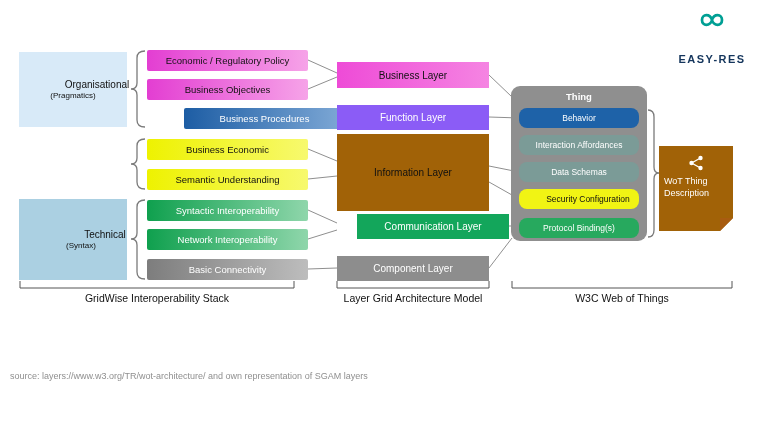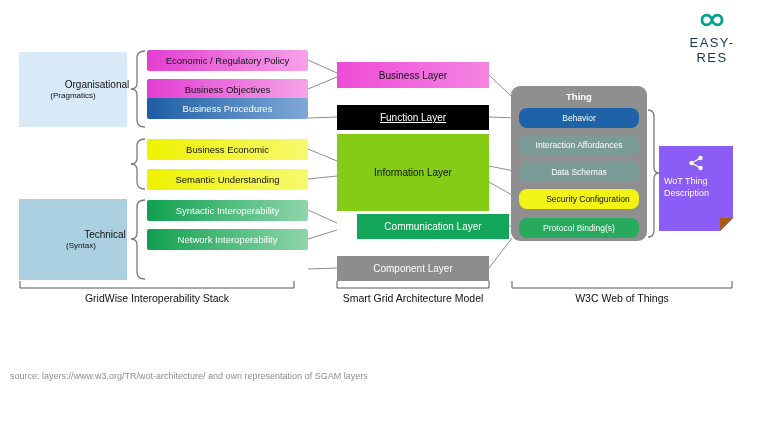--- a/index.html
+++ b/index.html
@@ -12,64 +12,64 @@
   .cat .l1{font-size:10px;margin-left:48px;}
   .cat .l2{font-size:8px;margin-top:1px;}
   .cat-org{top:52px;height:75px;background:#d8eaf8;}
   .cat-info{top:139px;height:50px;background:#82d5f1;}
   .cat-tech{top:199px;height:81px;background:#abd0e2;padding-left:16px;}
 
   
   .gw{left:147px;width:161px;height:21px;font-size:9.5px;border-radius:2px;color:#111;}
   .gw0{top:50px;background:linear-gradient(90deg,#e33ed2,#f6a3e8);}
   .gw1{top:79px;background:linear-gradient(90deg,#e33ed2,#f6a3e8);}
-  .gw2{top:98px;background:linear-gradient(90deg,#1d5da4,#7fa9d6);color:#fff;}
+  .gw2{top:108px;background:linear-gradient(90deg,#1d5da4,#7fa9d6);color:#fff;margin-left:37px;}
   .gw3{top:139px;background:linear-gradient(90deg,#eef200,#f7f96e);}
   .gw4{top:169px;background:linear-gradient(90deg,#eef200,#f7f96e);}
   .gw5{top:200px;background:linear-gradient(90deg,#0fa04e,#8fd6ab);color:#fff;}
   .gw6{top:229px;background:linear-gradient(90deg,#0fa04e,#8fd6ab);color:#fff;}
   .gw7{top:259px;background:linear-gradient(90deg,#7d7d7d,#bdbdbd);color:#fff;}
 
   
   .sg{left:337px;width:152px;font-size:10px;color:#111;}
   .sg0{top:62px;height:26px;background:linear-gradient(90deg,#ee4bd7,#f584e2);}
-  .sg1{top:105px;height:25px;background:#000000;color:#fff;text-decoration:underline;}
-  .sg2{top:134px;height:77px;background:#84cc16;}
+  .sg1{top:105px;height:25px;background:#8b5cf6;color:#fff;}
+  .sg2{top:134px;height:77px;background:#a16207;}
   .sg3{top:214px;height:25px;background:#13a65b;color:#fff;margin-left:20px;}
   .sg4{top:256px;height:25px;background:#8d8d8d;color:#fff;}
 
   
   .thing{position:absolute;left:511px;top:86px;width:136px;height:155px;background:#8f8f8f;border-radius:9px;z-index:2;}
   .thing-title{position:absolute;left:511px;top:91px;width:136px;text-align:center;color:#fff;font-size:9.5px;font-weight:bold;z-index:3;}
   .th{left:519px;width:120px;height:20px;font-size:8.5px;border-radius:8px;z-index:3;}
   .th0{top:108px;background:#1e62a8;color:#fff;}
   .th1{top:135px;background:#7b9b97;color:#fff;}
   .th2{top:162px;background:#7b9b97;color:#fff;}
   .th3{top:189px;background:#f1f414;color:#111;padding-left:18px;}
   .th4{top:218px;background:#27a95e;color:#fff;}
 
   
-  .wot{position:absolute;left:659px;top:146px;width:74px;height:85px;background:#8b5cf6;color:#fff;z-index:2;
+  .wot{position:absolute;left:659px;top:146px;width:74px;height:85px;background:#a16207;color:#fff;z-index:2;
        clip-path:polygon(0 0,100% 0,100% 72px,61px 100%,0 100%);
        display:flex;flex-direction:column;align-items:center;padding-top:9px;box-sizing:border-box;font-size:9px;}
   .wot .label{margin-top:5px;line-height:1.3;padding:0 5px;}
   .wot-fold{position:absolute;left:720px;top:218px;width:0;height:0;border-top:13px solid #a85c10;border-right:13px solid transparent;z-index:3;}
 
   
   .caption{position:absolute;font-size:10.5px;color:#111;text-align:center;z-index:2;}
   .cap-gw{left:20px;top:292px;width:274px;}
   .cap-sg{left:313px;top:292px;width:200px;}
   .cap-wot{left:512px;top:292px;width:220px;}
 
   
   .source{position:absolute;left:10px;top:371px;font-size:9px;color:#8f8f8f;z-index:2;}
 
   
   .logo{position:absolute;left:676px;top:10px;width:72px;text-align:center;z-index:2;}
-  .logo .brand{font-size:13px;font-weight:normal;letter-spacing:1.4px;color:#14355c;margin-top:1px;}
+  .logo .brand{font-size:11px;font-weight:bold;letter-spacing:1.4px;color:#14355c;margin-top:19px;}
 </style>
 </head>
 <body>
 
 <div class="stage">
 
   <svg class="wires" width="768" height="432" viewBox="0 0 768 432">
     <g stroke="#8f8f8f" stroke-width="1" fill="none">
       <line x1="308" y1="60" x2="337" y2="73"></line>
       <line x1="308" y1="89" x2="337" y2="77"></line>
@@ -108,20 +108,21 @@
     <div class="l2">(Syntax)</div>
   </div>
 
   <div class="box gw gw0">Economic / Regulatory Policy</div>
   <div class="box gw gw1">Business Objectives</div>
   <div class="box gw gw2">Business Procedures</div>
   <div class="box gw gw3">Business Economic</div>
   <div class="box gw gw4">Semantic Understanding</div>
   <div class="box gw gw5">Syntactic Interoperability</div>
   <div class="box gw gw6">Network Interoperability</div>
+  <div class="box gw gw7">Basic Connectivity</div>
 
   <div class="box sg sg0">Business Layer</div>
   <div class="box sg sg1">Function Layer</div>
   <div class="box sg sg2">Information Layer</div>
   <div class="box sg sg3">Communication Layer</div>
   <div class="box sg sg4">Component Layer</div>
 
   <div class="thing"></div>
   <div class="thing-title">Thing</div>
   <div class="box th th0">Behavior</div>
@@ -136,21 +137,21 @@
       <circle cx="3.5" cy="8" r="2.2" fill="#fff"></circle>
       <circle cx="12.5" cy="13" r="2.2" fill="#fff"></circle>
       <line x1="3.5" y1="8" x2="12.5" y2="3" stroke="#fff" stroke-width="1.4"></line>
       <line x1="3.5" y1="8" x2="12.5" y2="13" stroke="#fff" stroke-width="1.4"></line>
     </svg>
     <div class="label">WoT Thing Description</div>
   </div>
   <div class="wot-fold"></div>
 
   <div class="caption cap-gw">GridWise Interoperability Stack</div>
-  <div class="caption cap-sg">Smart Grid Architecture Model</div>
+  <div class="caption cap-sg">Layer Grid Architecture Model</div>
   <div class="caption cap-wot">W3C Web of Things</div>
 
   <div class="logo">
     <svg width="44" height="20" viewBox="0 0 48 22">
       <path d="M13,11 C13,4 22,4 24,11 C26,18 35,18 35,11 C35,4 26,4 24,11 C22,18 13,18 13,11 Z" stroke="#009f94" stroke-width="3" fill="none" stroke-linecap="round"></path>
     </svg>
     <div class="brand">EASY-RES</div>
   </div>
 
   <div class="source">source: layers://www.w3.org/TR/wot-architecture/ and own representation of SGAM layers</div>

